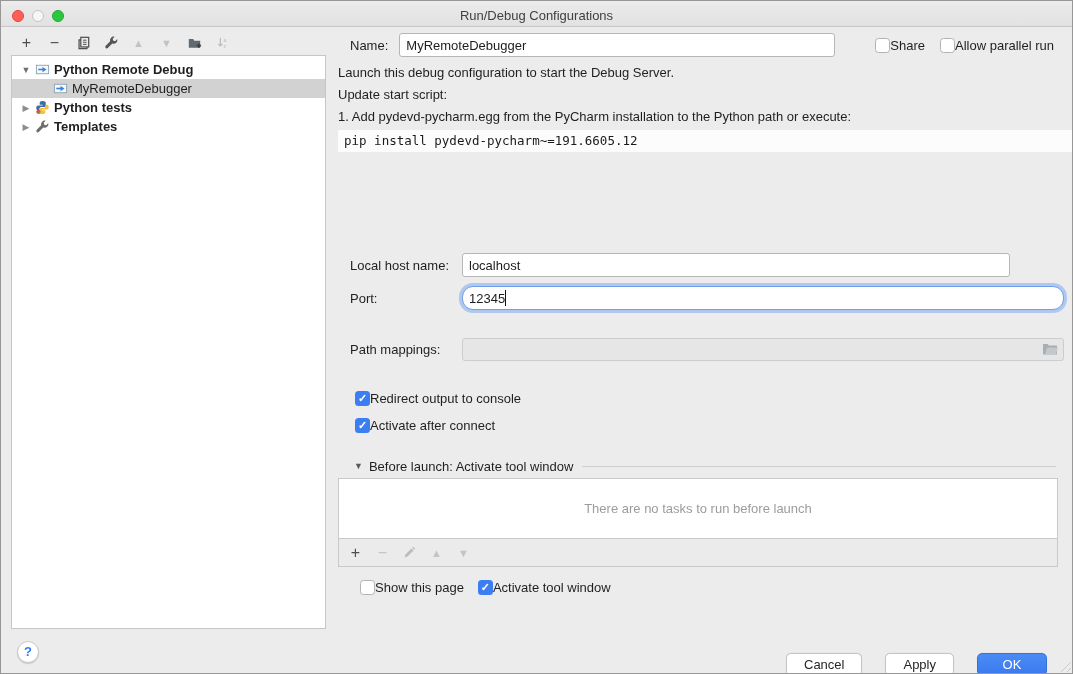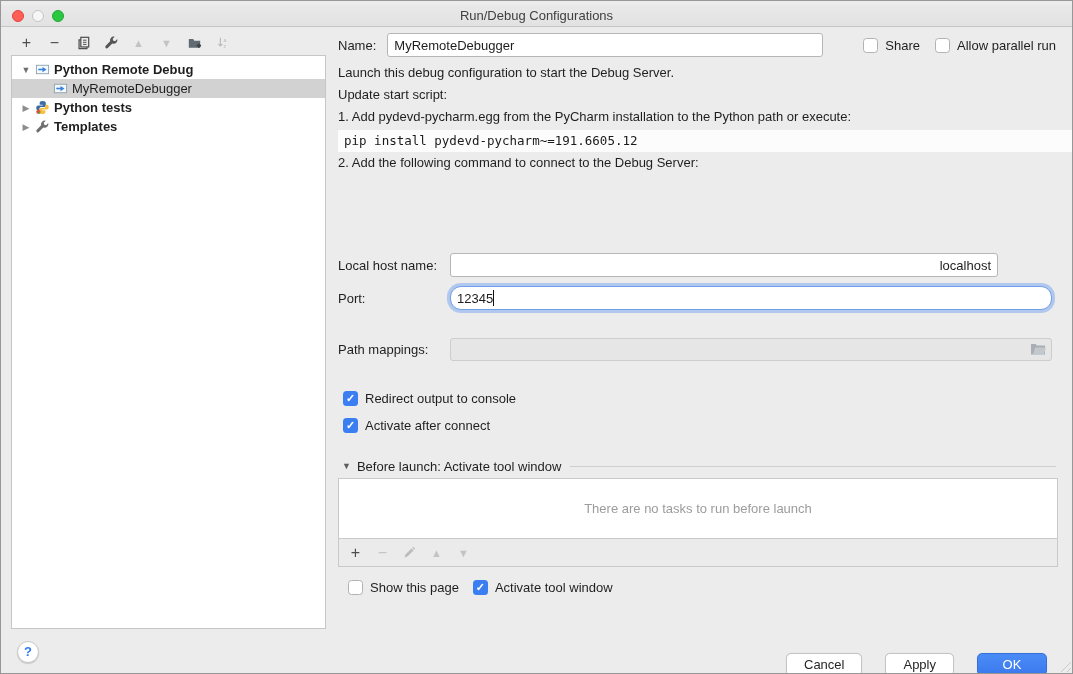--- a/index.html
+++ b/index.html
@@ -46,46 +46,46 @@
   .tree-row.selected { background:#d2d2d2; }
   .tree-row.selected .ticon { margin-left:40px; }
 
   
   .lbl { font-size:13px; color:#1f1f1f; white-space:nowrap; }
   .txt { font-size:13px; color:#1f1f1f; white-space:nowrap; }
   input.field {
     height:24px; background:#fff; border:1px solid #b6b6b6; border-radius:3px;
     font-family:"Liberation Sans", sans-serif; font-size:13px; color:#1d1d1f; padding:0 6px; outline:none;
   }
-  .row { position:absolute; display:flex; align-items:center; }
+  .row { position:absolute; display:flex; align-items:center;margin-left:12px; }
 
   .name-row { left:337px; top:32px; right:16px; height:24px; }
   .name-row input { width:436px; margin-left:11px; }
 
-  .cbgroup { display:flex; align-items:center; gap:7px; }
+  .cbgroup { display:flex; align-items:center; }
   .cb { width:15px; height:15px; border-radius:3.5px; flex:none; position:relative; }
   .cb.unchecked { background:#ffffff; border:1px solid #b2b2b2; }
   .cb.checked   { background:#3b7ef2; }
   .cb.checked::after {
     content:"\2713"; position:absolute; left:0; top:0; width:15px; height:15px;
     color:#fff; font-size:11px; line-height:15px; text-align:center; font-weight:bold;
   }
 
   .introline { position:absolute; left:337px; height:18px; }
   .codeblock {
     position:absolute; left:337px; width:788px; background:#fcfcfc;
     font-family:"DejaVu Sans Mono", monospace; font-size:12.5px; color:#1a1a1a;
     padding:0 6px; white-space:nowrap; overflow:hidden;
   }
   .code1 { top:129px; height:22px; line-height:22px; }
   .code2 { top:171px; height:55px; padding-top:6px; line-height:21px; }
 
   .host-row { left:337px; top:252px; height:24px; }
   .host-row .lbl, .port-row .lbl, .path-row .lbl { width:112px; }
-  .host-row input { width:548px;text-align:right; }
+  .host-row input { width:548px; }
   .port-row { left:337px; top:284px; height:26px; }
   .port-wrap { position:relative; width:602px; }
   .port-wrap input {
     width:602px; border:1px solid #6f9fe8;
     box-shadow:0 0 0 3px rgba(128,170,240,.55); border-radius:11px;
   }
   .caret { position:absolute; left:43px; top:4px; width:1px; height:16px; background:#111; }
 
   .path-row { left:337px; top:336px; height:24px; }
   .path-field {
@@ -234,21 +234,20 @@
     <div class="cbgroup" style="margin-left:15px;">
       <span class="cb unchecked"></span>
       <span class="lbl">Allow parallel run</span>
     </div>
   </div>
 
   <div class="introline txt" style="top:64px;">Launch this debug configuration to start the Debug Server.</div>
   <div class="introline txt" style="top:86px;">Update start script:</div>
   <div class="introline txt" style="top:108px;">1. Add pydevd-pycharm.egg from the PyCharm installation to the Python path or execute:</div>
   <div class="codeblock code1">pip install pydevd-pycharm~=191.6605.12</div>
-  <div class="introline txt" style="top:154px;">2. Add the following command to connect to the Debug Server:</div>
 
   <div class="row host-row">
     <span class="lbl">Local host name:</span>
     <input class="field" type="text" value="localhost" style="">
   </div>
   <div class="row port-row">
     <span class="lbl">Port:</span>
     <div class="port-wrap">
       <input class="field" type="text" value="12345" style="">
       <div class="caret"></div>

